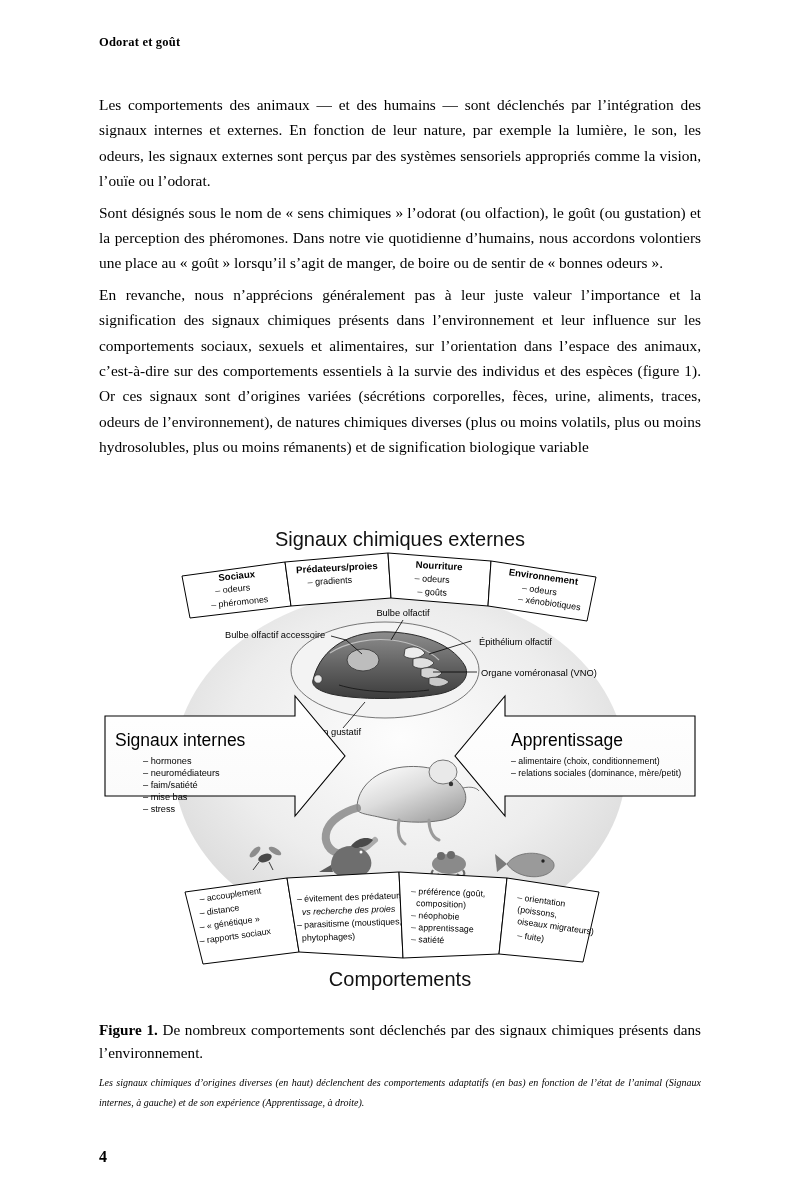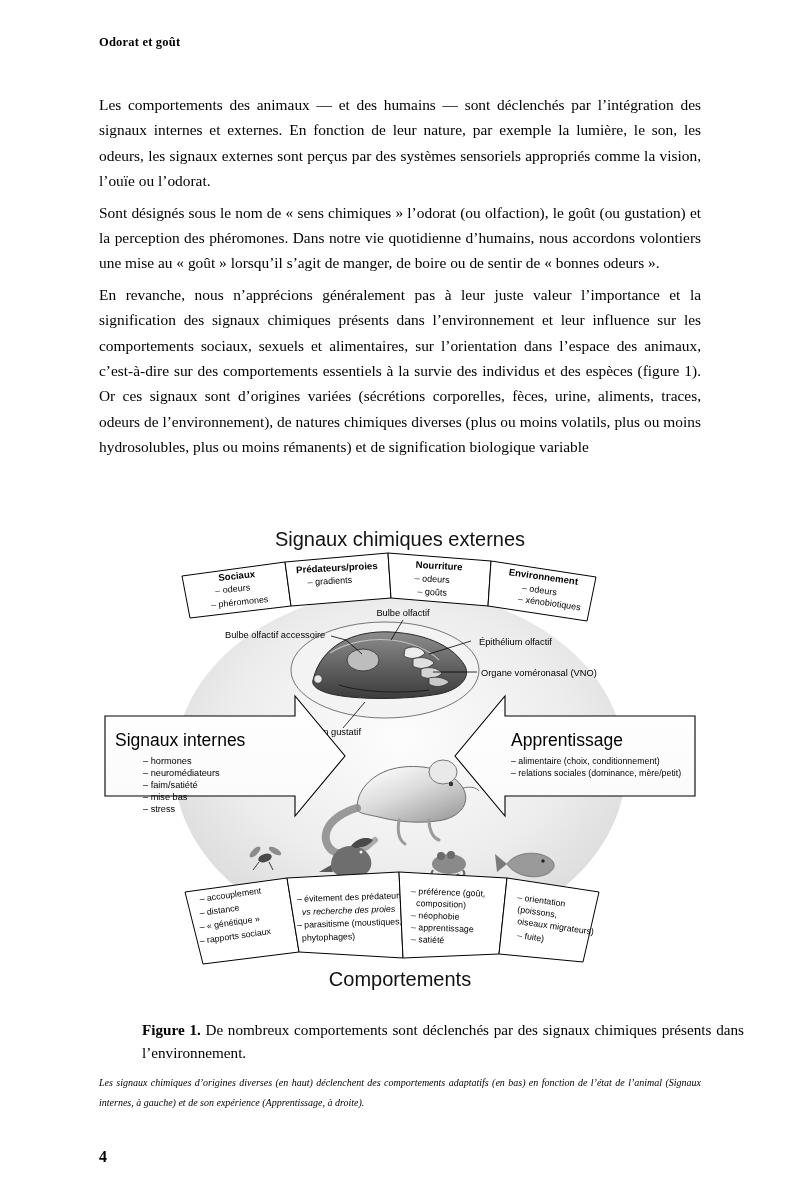--- a/index.html
+++ b/index.html
@@ -57,21 +57,20 @@
   .figure-svg { display: block; }
 
   .fig-caption {
     position: absolute;
     left: 99px;
     top: 1018px;
     width: 602px;
     font-size: 15.2px;
     line-height: 23px;
     text-align: justify;
-    margin-left: 43px;
   }
   .fig-caption b { font-weight: bold; }
   .fig-note {
     position: absolute;
     left: 99px;
     top: 1073px;
     width: 602px;
     font-size: 10px;
     line-height: 19.5px;
     text-align: justify;
@@ -87,21 +86,21 @@
 </style>
 </head>
 <body>
 
 <div class="page">
 
   <div class="running-head">Odorat et goût</div>
 
   <div class="body-col">
     <p class="para">Les comportements des animaux — et des humains — sont déclenchés par l’intégration des signaux internes et externes. En fonction de leur nature, par exemple la lumière, le son, les odeurs, les signaux externes sont perçus par des systèmes sensoriels appropriés comme la vision, l’ouïe ou l’odorat.</p>
-    <p class="para">Sont désignés sous le nom de « sens chimiques » l’odorat (ou olfaction), le goût (ou gustation) et la perception des phéromones. Dans notre vie quotidienne d’humains, nous accordons volontiers une mise au « goût » lorsqu’il s’agit de manger, de boire ou de sentir de « bonnes odeurs ».</p>
+    <p class="para">Sont désignés sous le nom de « sens chimiques » l’odorat (ou olfaction), le goût (ou gustation) et la perception des phéromones. Dans notre vie quotidienne d’humains, nous accordons volontiers une place au « goût » lorsqu’il s’agit de manger, de boire ou de sentir de « bonnes odeurs ».</p>
     <p class="para">En revanche, nous n’apprécions généralement pas à leur juste valeur l’importance et la signification des signaux chimiques présents dans l’environnement et leur influence sur les comportements sociaux, sexuels et alimentaires, sur l’orientation dans l’espace des animaux, c’est-à-dire sur des comportements essentiels à la survie des individus et des espèces (figure 1). Or ces signaux sont d’origines variées (sécrétions corporelles, fèces, urine, aliments, traces, odeurs de l’environnement), de natures chimiques diverses (plus ou moins volatils, plus ou moins hydrosolubles, plus ou moins rémanents) et de signification biologique variable</p>
   </div>
 
   <div class="figure-wrap">
     <svg class="figure-svg" width="602" height="472" viewBox="0 0 602 472" xmlns="http://www.w3.org/2000/svg">
       <defs>
         <radialGradient id="gOval" cx="50%" cy="42%" r="62%">
           <stop offset="0%" stop-color="#fdfdfd"></stop>
           <stop offset="60%" stop-color="#ededed"></stop>
           <stop offset="100%" stop-color="#d8d8d8"></stop>

